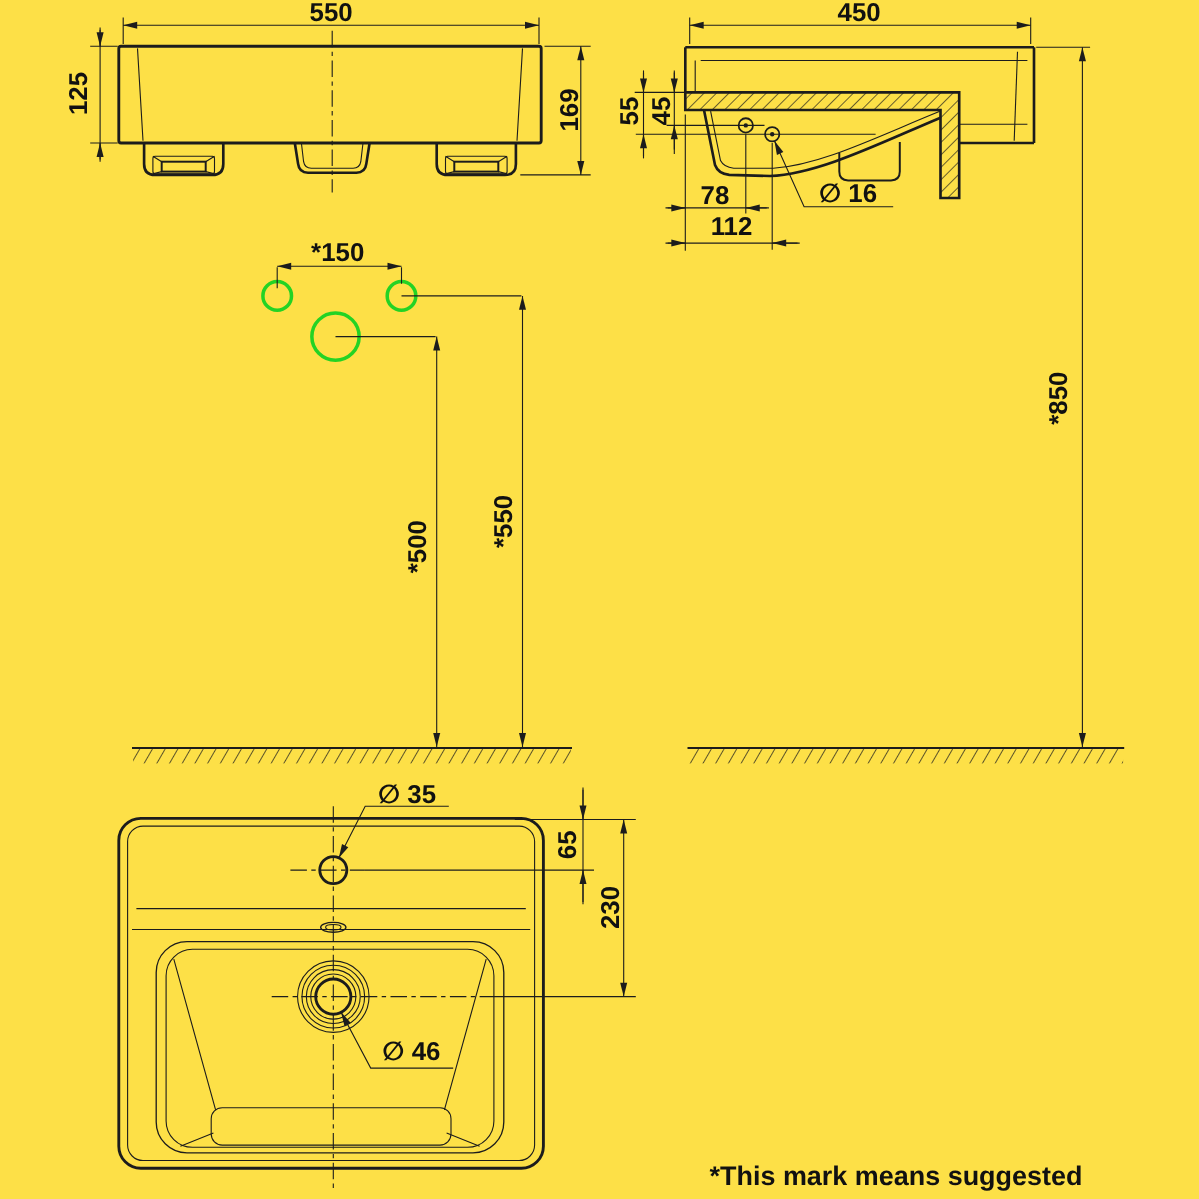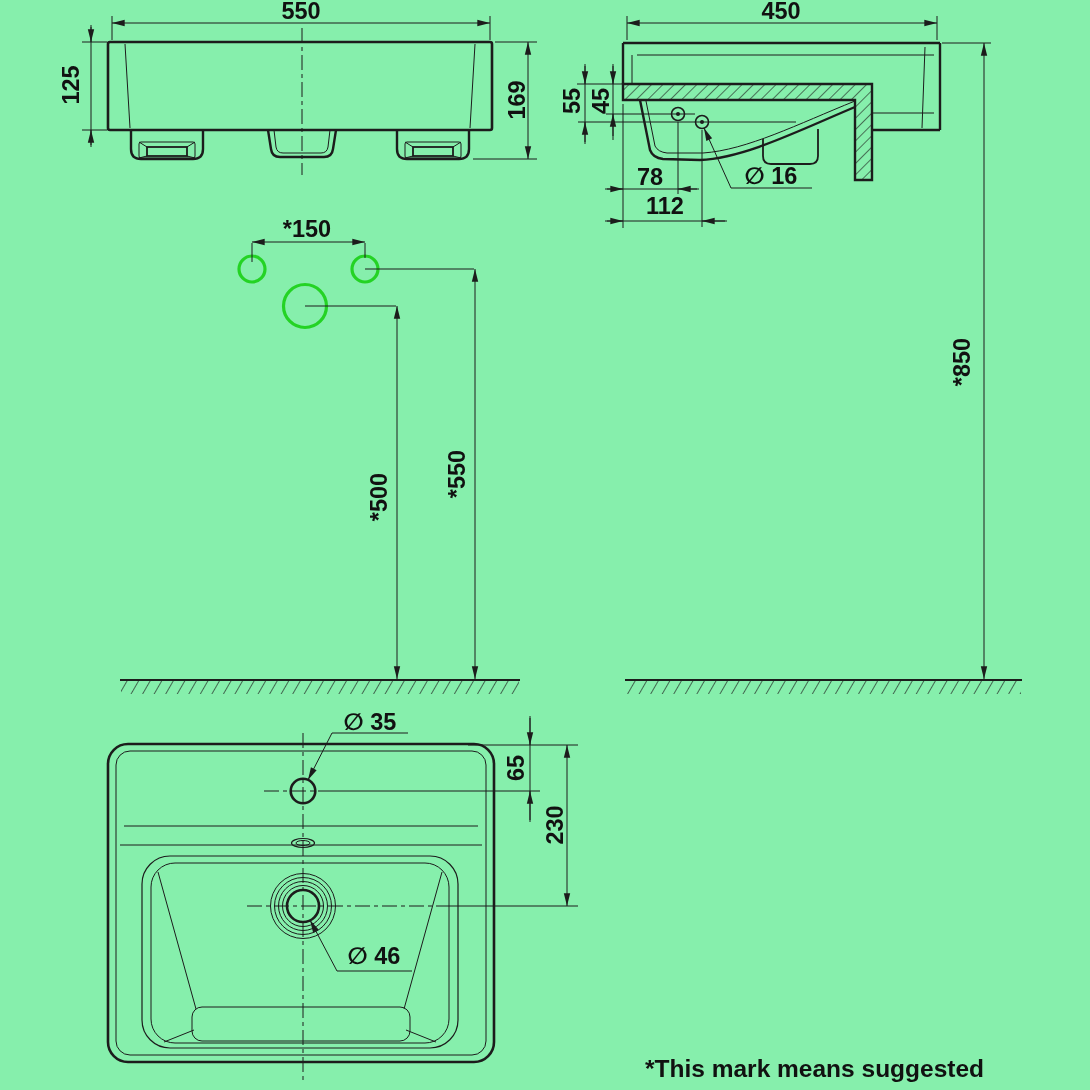--- a/index.html
+++ b/index.html
@@ -1,16 +1,16 @@
 <!DOCTYPE html>
 <html><head>
 <meta charset="utf-8">
 <style>
   html,body{margin:0;padding:0;background:#fff;}
-  .page{width:1090px;height:1090px;background:#86efac;position:relative;overflow:hidden;}
+  .page{width:1090px;height:1090px;background:#fde047;position:relative;overflow:hidden;}
   svg{display:block;}
   .ln{stroke:#1c1c1c;fill:none;stroke-width:1;}
   .ln12{stroke:#1c1c1c;fill:none;stroke-width:1.2;}
   .ln16{stroke:#1c1c1c;fill:none;stroke-width:1.6;}
   .ln18{stroke:#1c1c1c;fill:none;stroke-width:1.8;}
   .ln2{stroke:#1c1c1c;fill:none;stroke-width:2.4;stroke-linejoin:round;}
   .ln26{stroke:#1c1c1c;fill:none;stroke-width:2.6;stroke-linejoin:round;}
   .cl{stroke:#1c1c1c;fill:none;stroke-width:1;stroke-dasharray:15 4 4 4;}
   .grn{stroke:#24d324;fill:none;stroke-width:3.2;}
   .floor{stroke:#1c1c1c;fill:none;stroke-width:2;}

